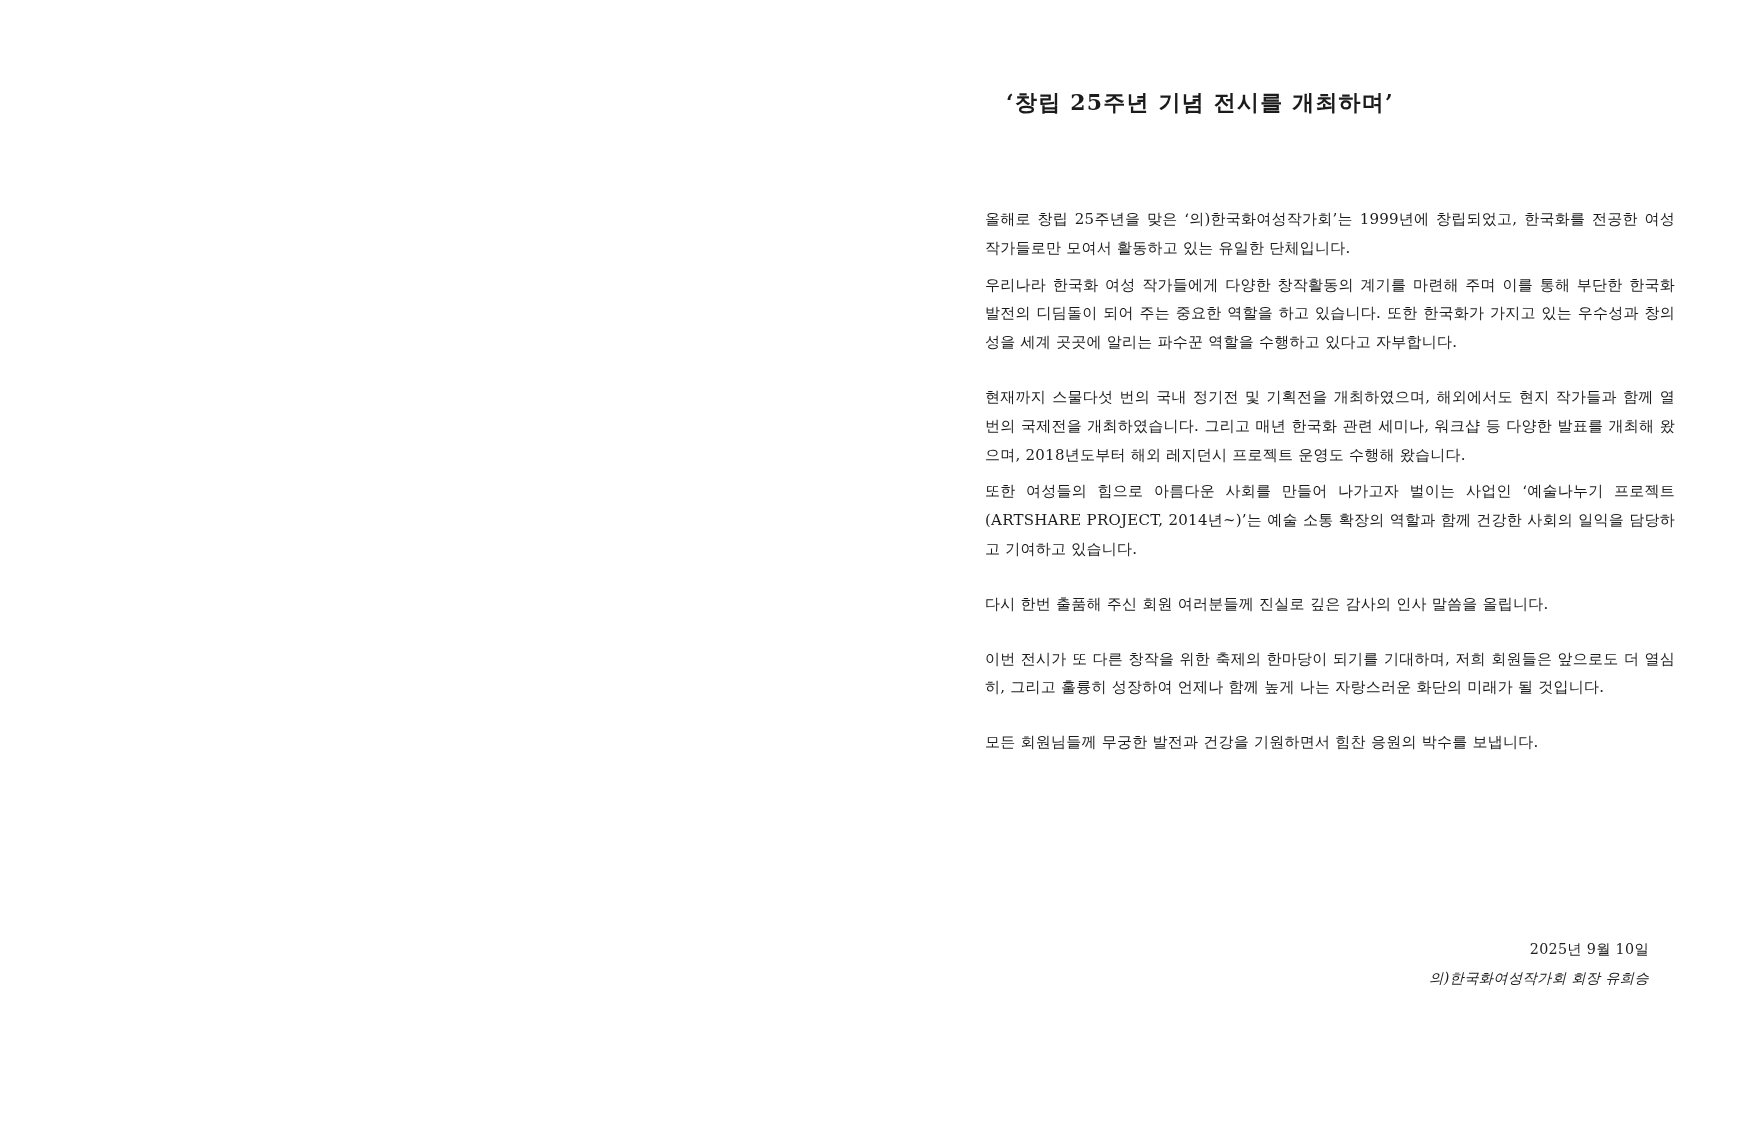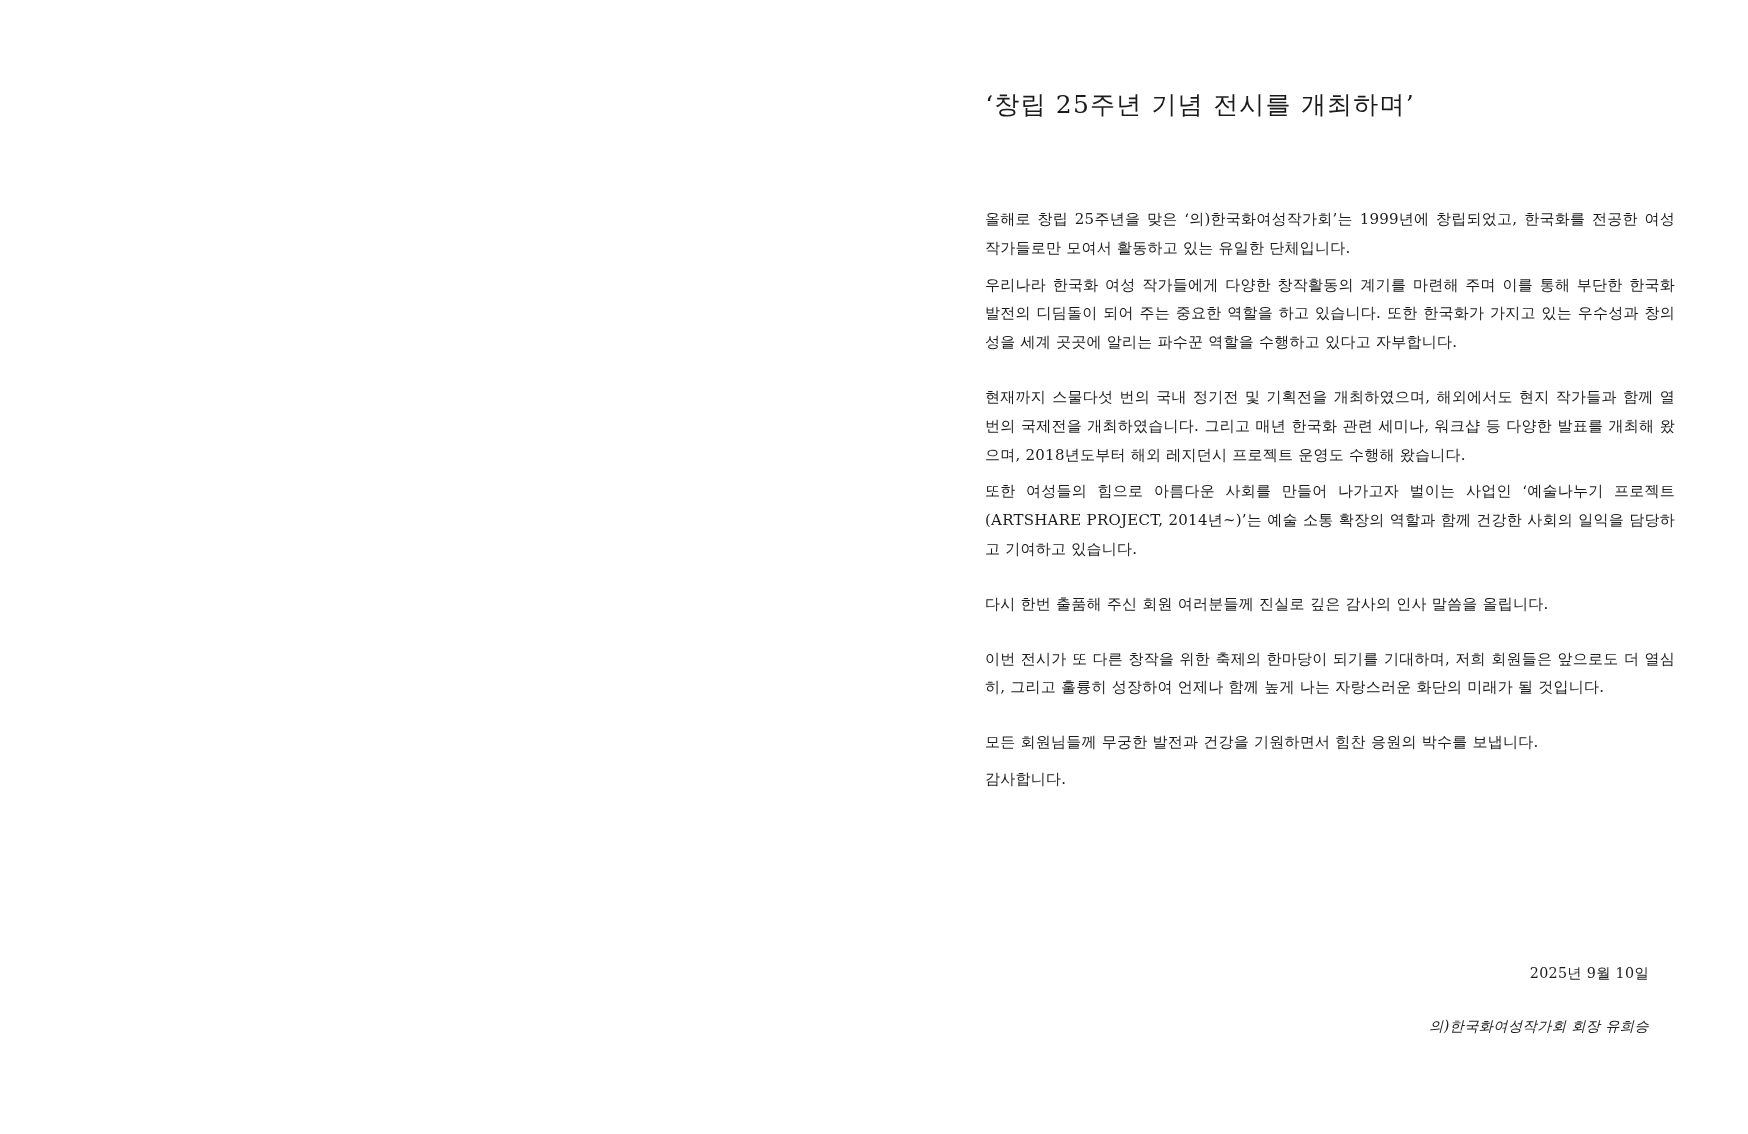--- a/index.html
+++ b/index.html
@@ -22,22 +22,22 @@
     inset: 0;
   }
 
   
   .doc-title {
     position: absolute;
     left: 880px;
     top: 88px;
     width: 640px;
     text-align: center;
-    font-size: 25px;
-    font-weight: normal;
+    font-size: 22px;
+    font-weight: bold;
     letter-spacing: 1.2px;
     white-space: nowrap;
   }
 
   .body-column {
     position: absolute;
     left: 985px;
     top: 205px;
     width: 690px;
   }
@@ -64,21 +64,20 @@
     left: 985px;
     top: 935px;
     width: 690px;
     text-align: right;
     font-size: 14.3px;
     line-height: 2.05;
     letter-spacing: 0.3px;
   }
   .signature div {
     white-space: nowrap;
-    margin-top: 24px;
   }
   .sig-date {
     padding-right: 26px;
   }
   .sig-name {
     padding-right: 26px;
     font-style: italic;
   }
 </style>
 </head>
@@ -111,21 +110,20 @@
     <div class="block-gap"></div>
 
     <div>
       <p class="para">이번 전시가 또 다른 창작을 위한 축제의 한마당이 되기를 기대하며, 저희 회원들은 앞으로도 더 열심히, 그리고 훌륭히 성장하여 언제나 함께 높게 나는 자랑스러운 화단의 미래가 될 것입니다.</p>
     </div>
 
     <div class="block-gap"></div>
 
     <div>
       <p class="para">모든 회원님들께 무궁한 발전과 건강을 기원하면서 힘찬 응원의 박수를 보냅니다.</p>
-      <p class="para">감사합니다.</p>
     </div>
 
   </div>
 
   <div class="signature">
     <div class="sig-date">2025년 9월 10일</div>
     <div class="sig-name">의)한국화여성작가회 회장 유희승</div>
   </div>
 
 </div>

